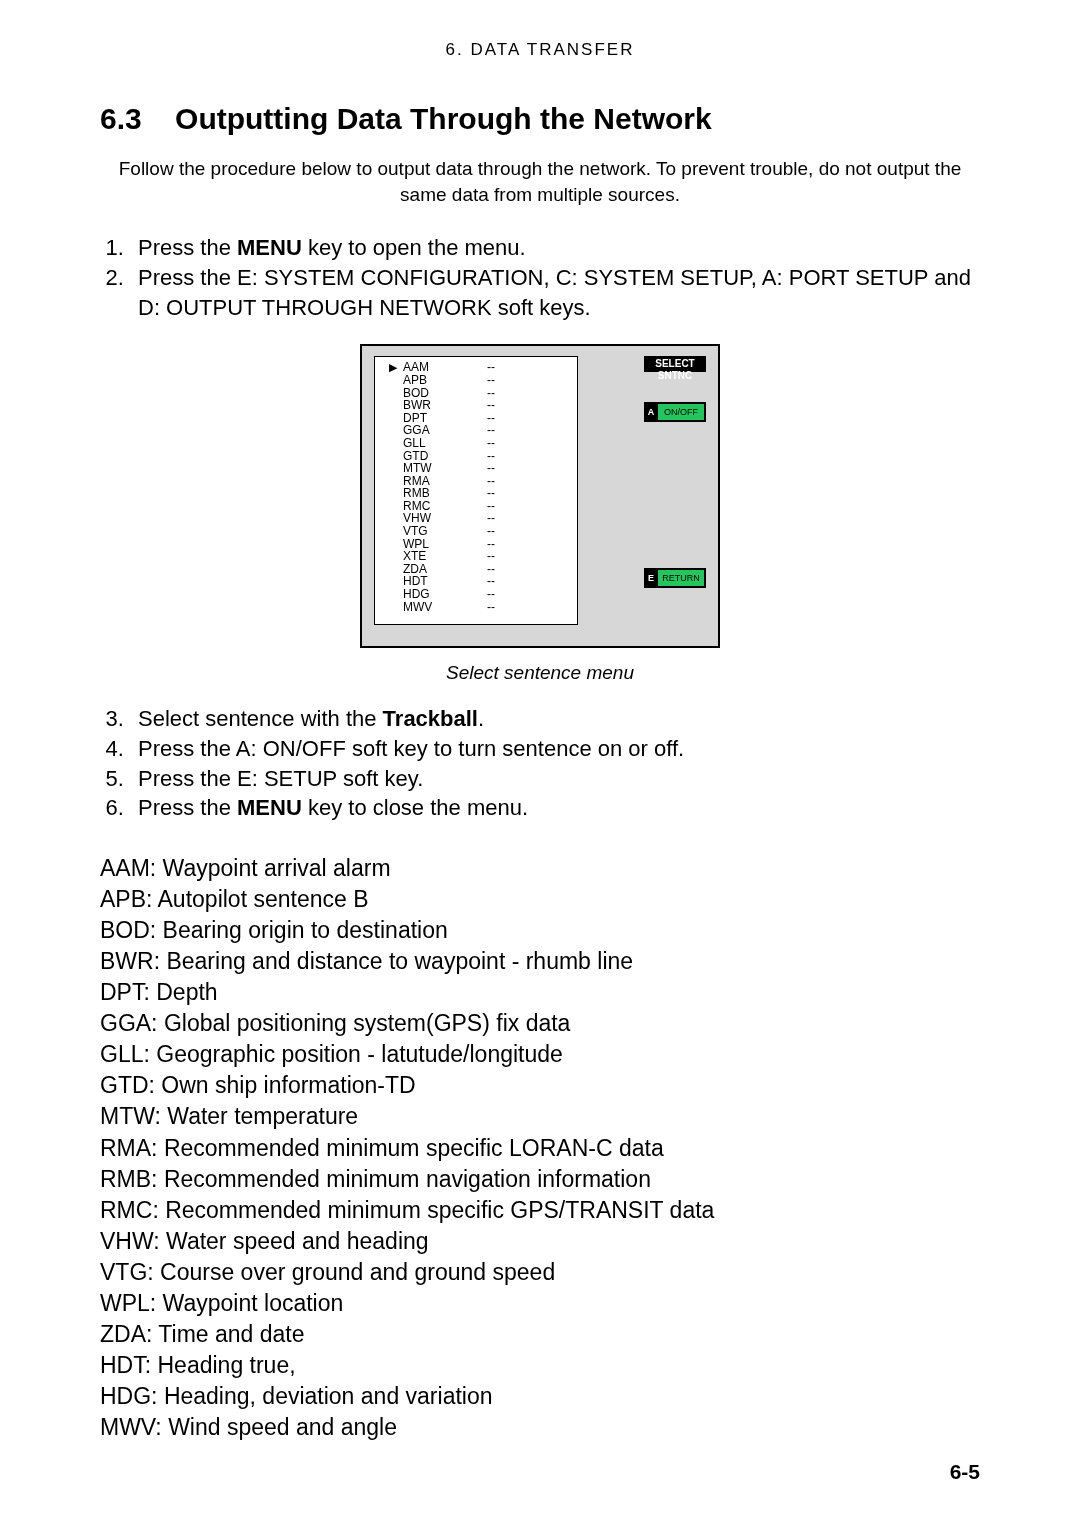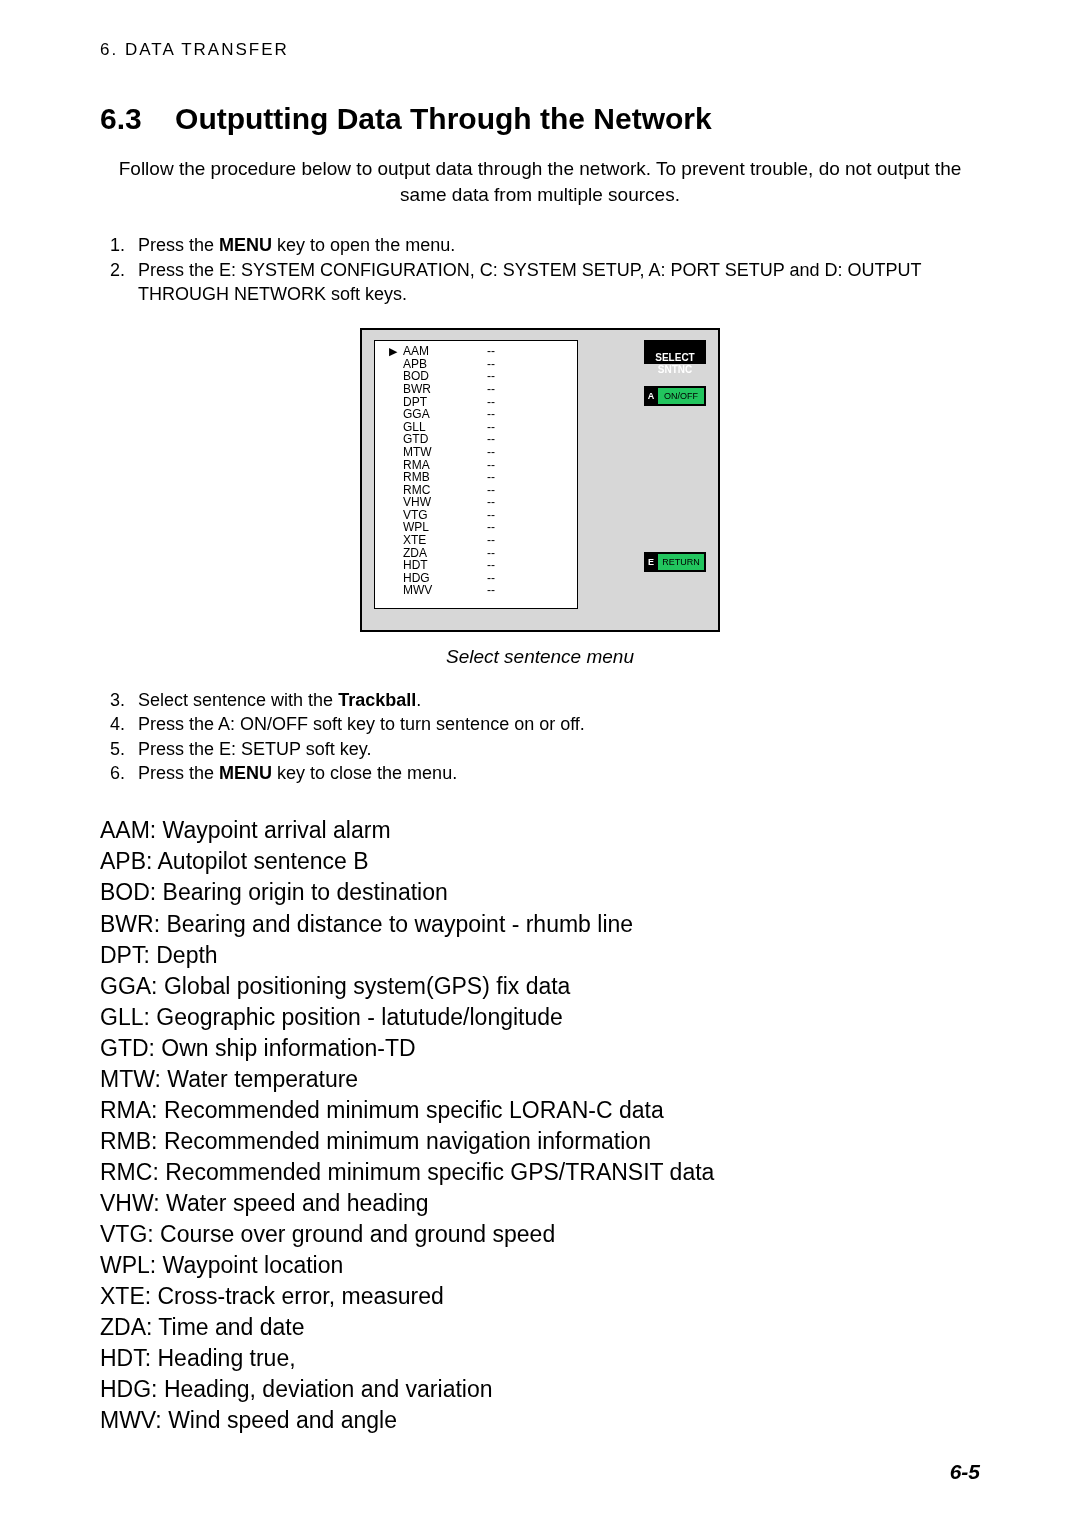--- a/index.html
+++ b/index.html
@@ -6,38 +6,38 @@
     body {
       font-family: Arial, Helvetica, sans-serif;
       width: 1080px;
       height: 1528px;
       background: #fff;
       color: #000;
       padding: 40px 100px 40px 100px;
       position: relative;
     }
     .header-line {
-      text-align: left;
+      text-align: center;
       font-size: 17px;
       letter-spacing: 2px;
       margin-bottom: 42px;
     }
     .section-title {
       font-size: 30px;
       font-weight: bold;
       margin-bottom: 20px;
     }
     .intro {
       font-size: 19px;
       line-height: 1.35;
       margin-bottom: 26px;
       text-align: center;
     }
     .steps {
-      font-size: 18px;
+      font-size: 22px;
       line-height: 1.35;
       padding-left: 30px;
       margin-bottom: 22px;
     }
     .steps li {
       padding-left: 8px;
     }
     .figure-wrap {
       display: flex;
       justify-content: center;
@@ -83,28 +83,28 @@
     }
     .softkeys {
       flex: 1;
       position: relative;
     }
     .title-box {
       position: absolute;
       right: 0;
       top: 0;
       width: 62px;
-      height: 24px;
+      height: 16px;
       background: #000;
       color: #fff;
       font-size: 10px;
       font-weight: bold;
       text-align: center;
       line-height: 1.2;
-      padding-top: 12px;
+      padding-top: 2px;
     }
     .softkey {
       position: absolute;
       right: 0;
       width: 62px;
       height: 20px;
       display: flex;
     }
     .softkey-a { top: 46px; }
     .softkey-e { top: 212px; }
@@ -141,21 +141,20 @@
     }
     .defs p {
       margin: 0;
     }
     .page-num {
       position: absolute;
       bottom: 44px;
       right: 100px;
       font-size: 21px;
       font-weight: bold;
-      font-style: italic;
     }
   </style>
 </head>
 <body>
 
 <div class="header-line">6.  DATA  TRANSFER</div>
 
 <h1 class="section-title">
   <span>6.3</span>&nbsp;&nbsp;&nbsp;
   <span>Outputting Data Through the Network</span>
@@ -307,20 +306,19 @@
     <p>GGA: Global positioning system(GPS) fix data</p>
     <p>GLL: Geographic position - latutude/longitude</p>
     <p>GTD: Own ship information-TD</p>
     <p>MTW: Water temperature</p>
     <p>RMA: Recommended minimum specific LORAN-C data</p>
     <p>RMB: Recommended minimum navigation information</p>
     <p>RMC: Recommended minimum specific GPS/TRANSIT data</p>
     <p>VHW: Water speed and heading</p>
     <p>VTG: Course over ground and ground speed</p>
     <p>WPL: Waypoint location</p>
-    <p>XTE: Cross-track error, measured</p>
     <p>ZDA: Time and date</p>
     <p>HDT: Heading true,</p>
     <p>HDG: Heading, deviation and variation</p>
     <p>MWV: Wind speed and angle</p>
   </div>
 
 <div class="page-num">6-5</div>
 
 </body></html>

